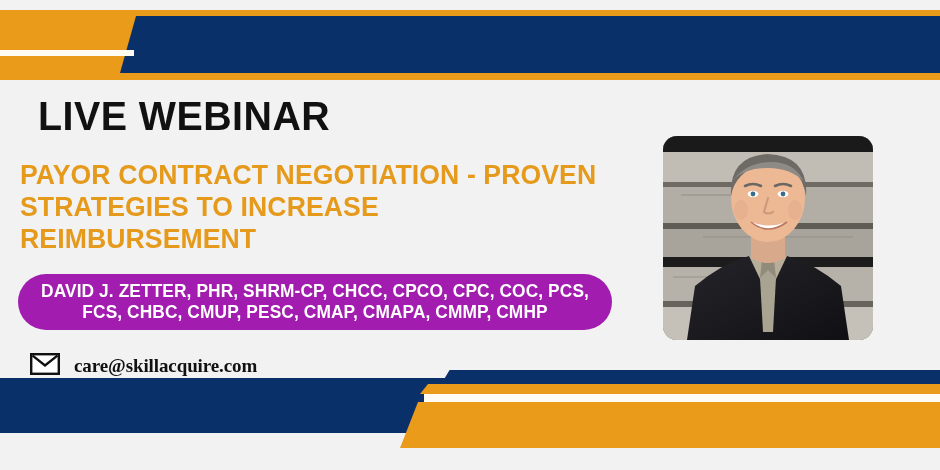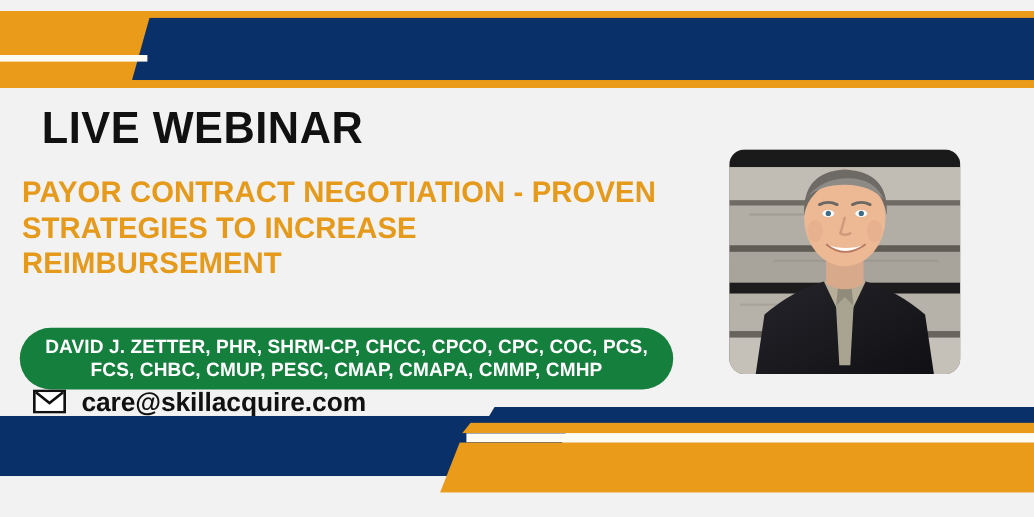--- a/index.html
+++ b/index.html
@@ -117,49 +117,49 @@
     letter-spacing: 0.1px;
     transform: scaleX(0.985);
     transform-origin: left center;
   }
   .speaker-pill {
     position: absolute;
     left: 18px; top: 274px;
     width: 594px;
     height: 56px;
     border-radius: 30px;
-    background: #15803d;
+    background: #a21caf;
     display: flex;
     align-items: center;
     box-sizing: border-box;
     padding: 0 14px;
-    margin-top: 24px;
   }
   .speaker-pill-text {
     color: #ffffff;
     font-size: 17.5px;
     line-height: 21px;
     font-weight: bold;
     text-align: center;
     letter-spacing: 0.1px;
     transform: scaleX(0.99);
   }
   .email-row {
     position: absolute;
     left: 30px; top: 353px;
     display: flex;
     align-items: center;
     gap: 14px;
   }
   .env-icon { display: block; }
   .email-text {
-    font-size: 24px;
+    font-size: 19px;
     font-weight: bold;
     color: #111111;
     letter-spacing: -0.1px;
+    font-family: Liberation Serif, serif;
   }
 
   
   .logo-box {
     position: absolute;
     left: 650px; top: 70px;
     width: 264px; height: 52px;
     background: #fbfbfb;
     display: flex;
     align-items: center;

